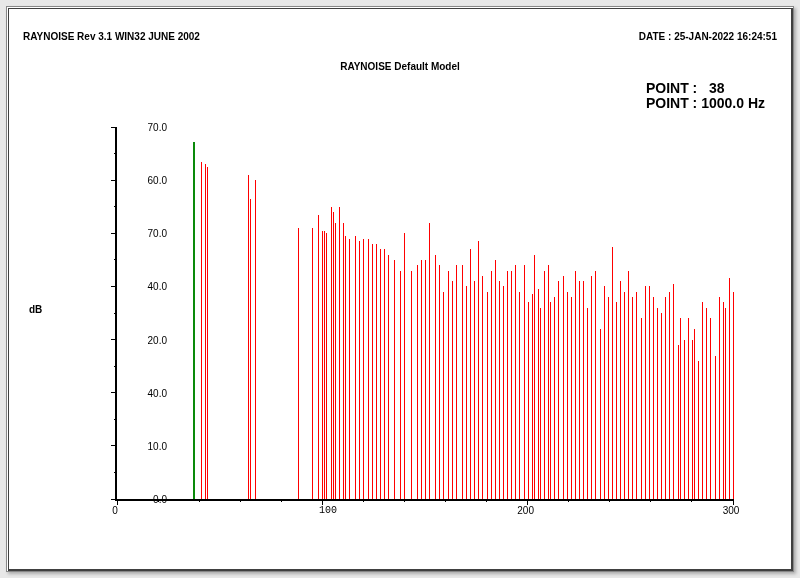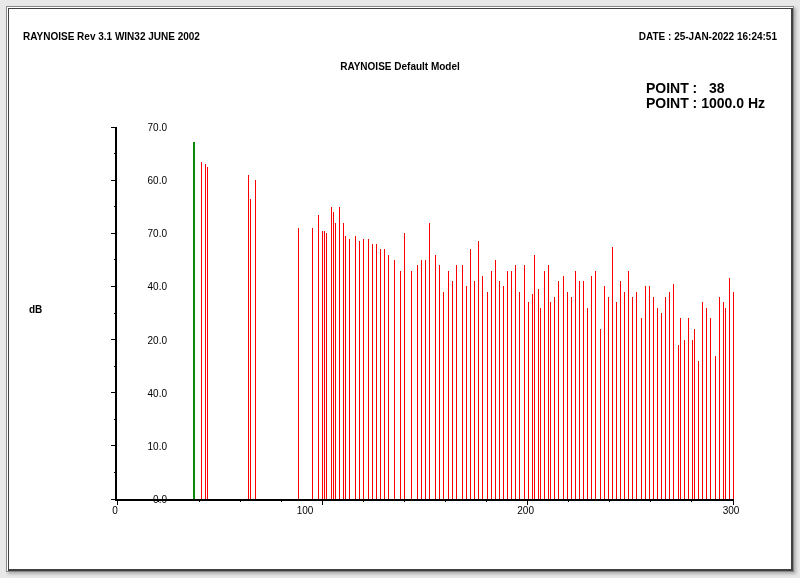--- a/index.html
+++ b/index.html
@@ -185,17 +185,17 @@
       </div>
  <div class="ytick" style="top: 490px;">0.0</div>
       <div class="ytick" style="top: 436.857px;">10.0</div>
       <div class="ytick" style="top: 383.714px;">40.0</div>
       <div class="ytick" style="top: 330.571px;">20.0</div>
       <div class="ytick" style="top: 277.429px;">40.0</div>
       <div class="ytick" style="top: 224.286px;">70.0</div>
       <div class="ytick" style="top: 171.143px;">60.0</div>
       <div class="ytick" style="top: 118px;">70.0</div>
       <div class="xtick" style="left: 106px;">0</div>
-      <div class="xtick" style="left: 296px;">100</div>
+      <div class="xtick" style="left: 319px; font-family: Liberation Mono, monospace;">100</div>
       <div class="xtick" style="left: 516.667px;">200</div>
       <div class="xtick" style="left: 722px;">300</div>
     </div>
 </div>
 
 </body></html>

